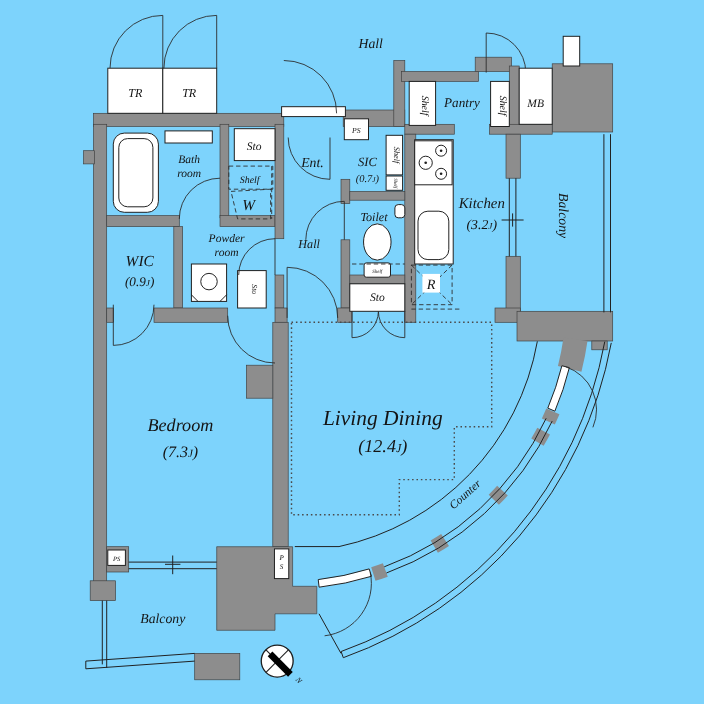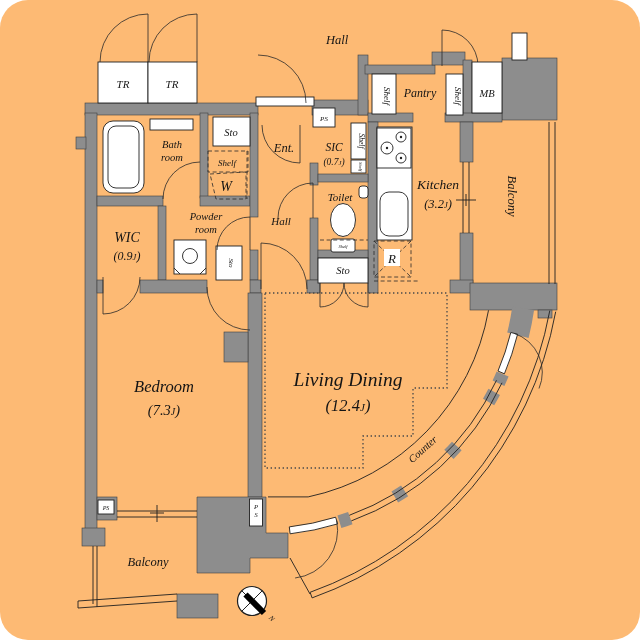--- a/index.html
+++ b/index.html
@@ -1,16 +1,16 @@
 <!DOCTYPE html>
 <html><head>
 <meta charset="utf-8">
 <style>
   html,body{margin:0;padding:0;background:#fff;}
-  .stage{width:640px;height:640px;position:relative;background:#fdba74;border-radius:28px;}
+  .stage{width:640px;height:640px;position:relative;background:#7dd3fc;}
   svg{display:block;}
   .lbl{font-family:"Liberation Serif","DejaVu Serif",serif;font-style:italic;fill:#141414;}
   .wall{fill:#8d8d8d;stroke:#3f3f3f;stroke-width:.6;}
   .ln{stroke:#1f1f1f;stroke-width:.9;fill:none;}
   .box{fill:#ffffff;stroke:#1f1f1f;stroke-width:.9;}
   .arc{stroke:#2a2a2a;stroke-width:.8;fill:none;}
   .dash{stroke:#2a2a2a;stroke-width:.8;fill:none;stroke-dasharray:4 2.6;}
   .dot{stroke:#4a4a4a;stroke-width:1.3;fill:none;stroke-dasharray:1.4 2.6;}
 </style>
 </head>

